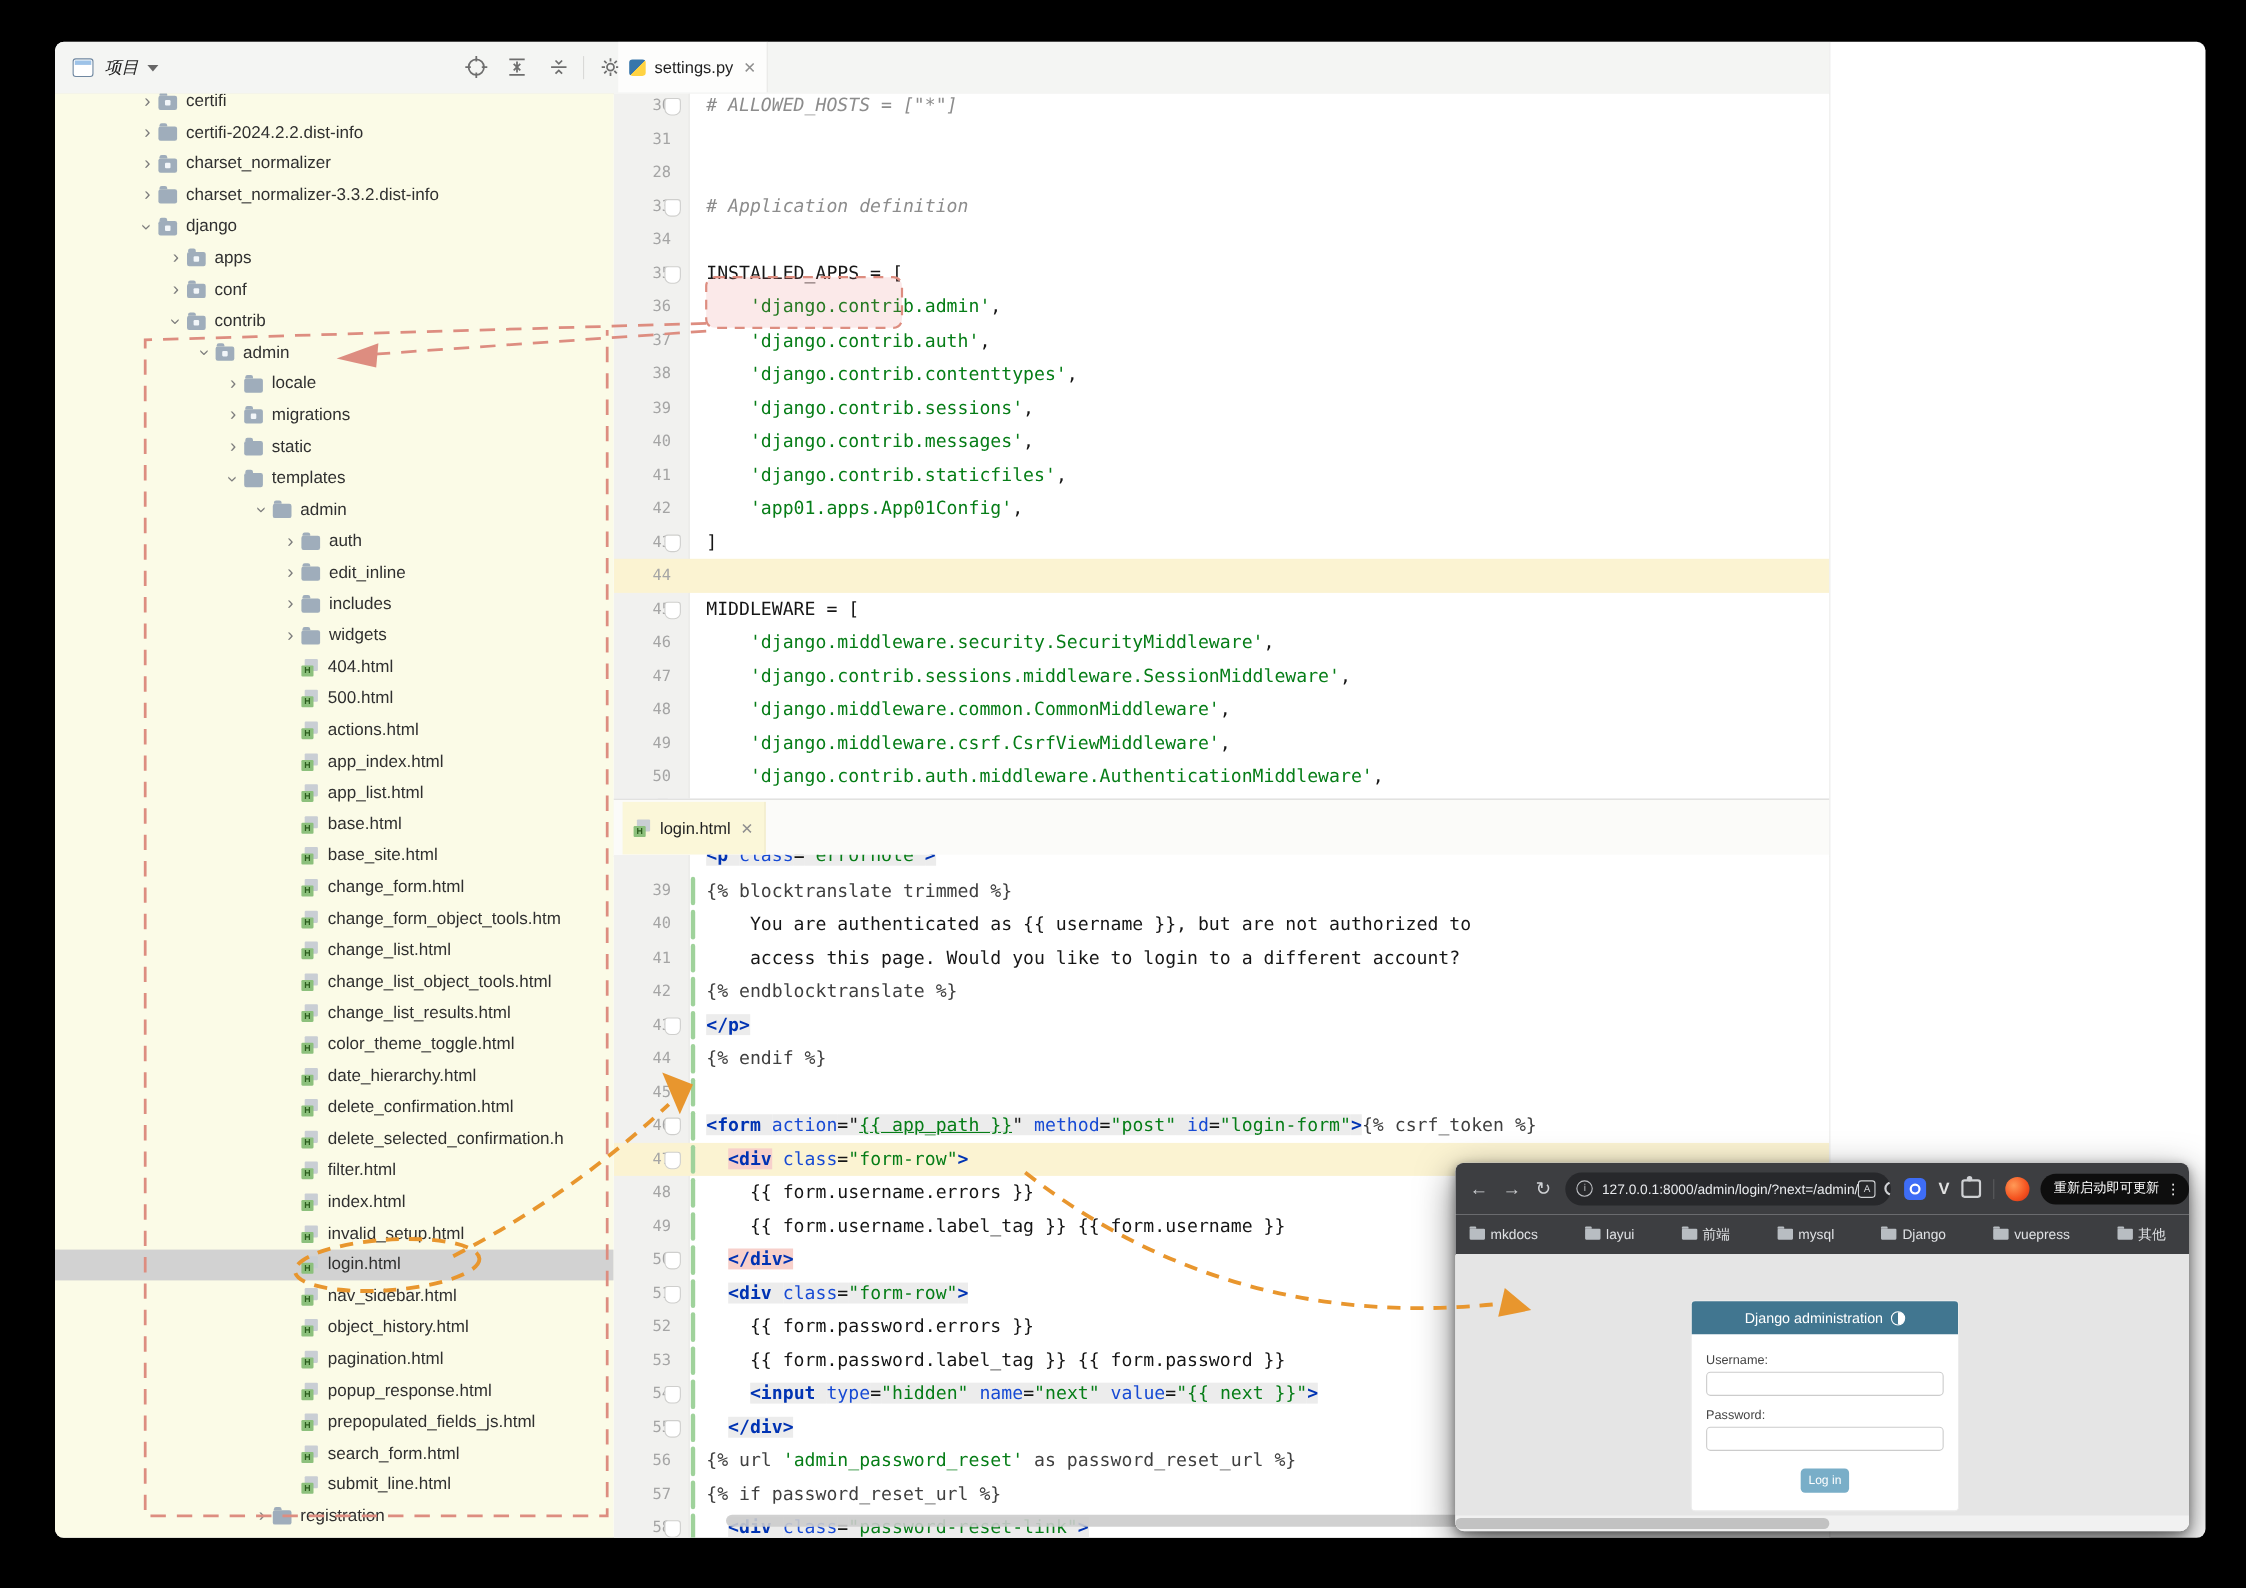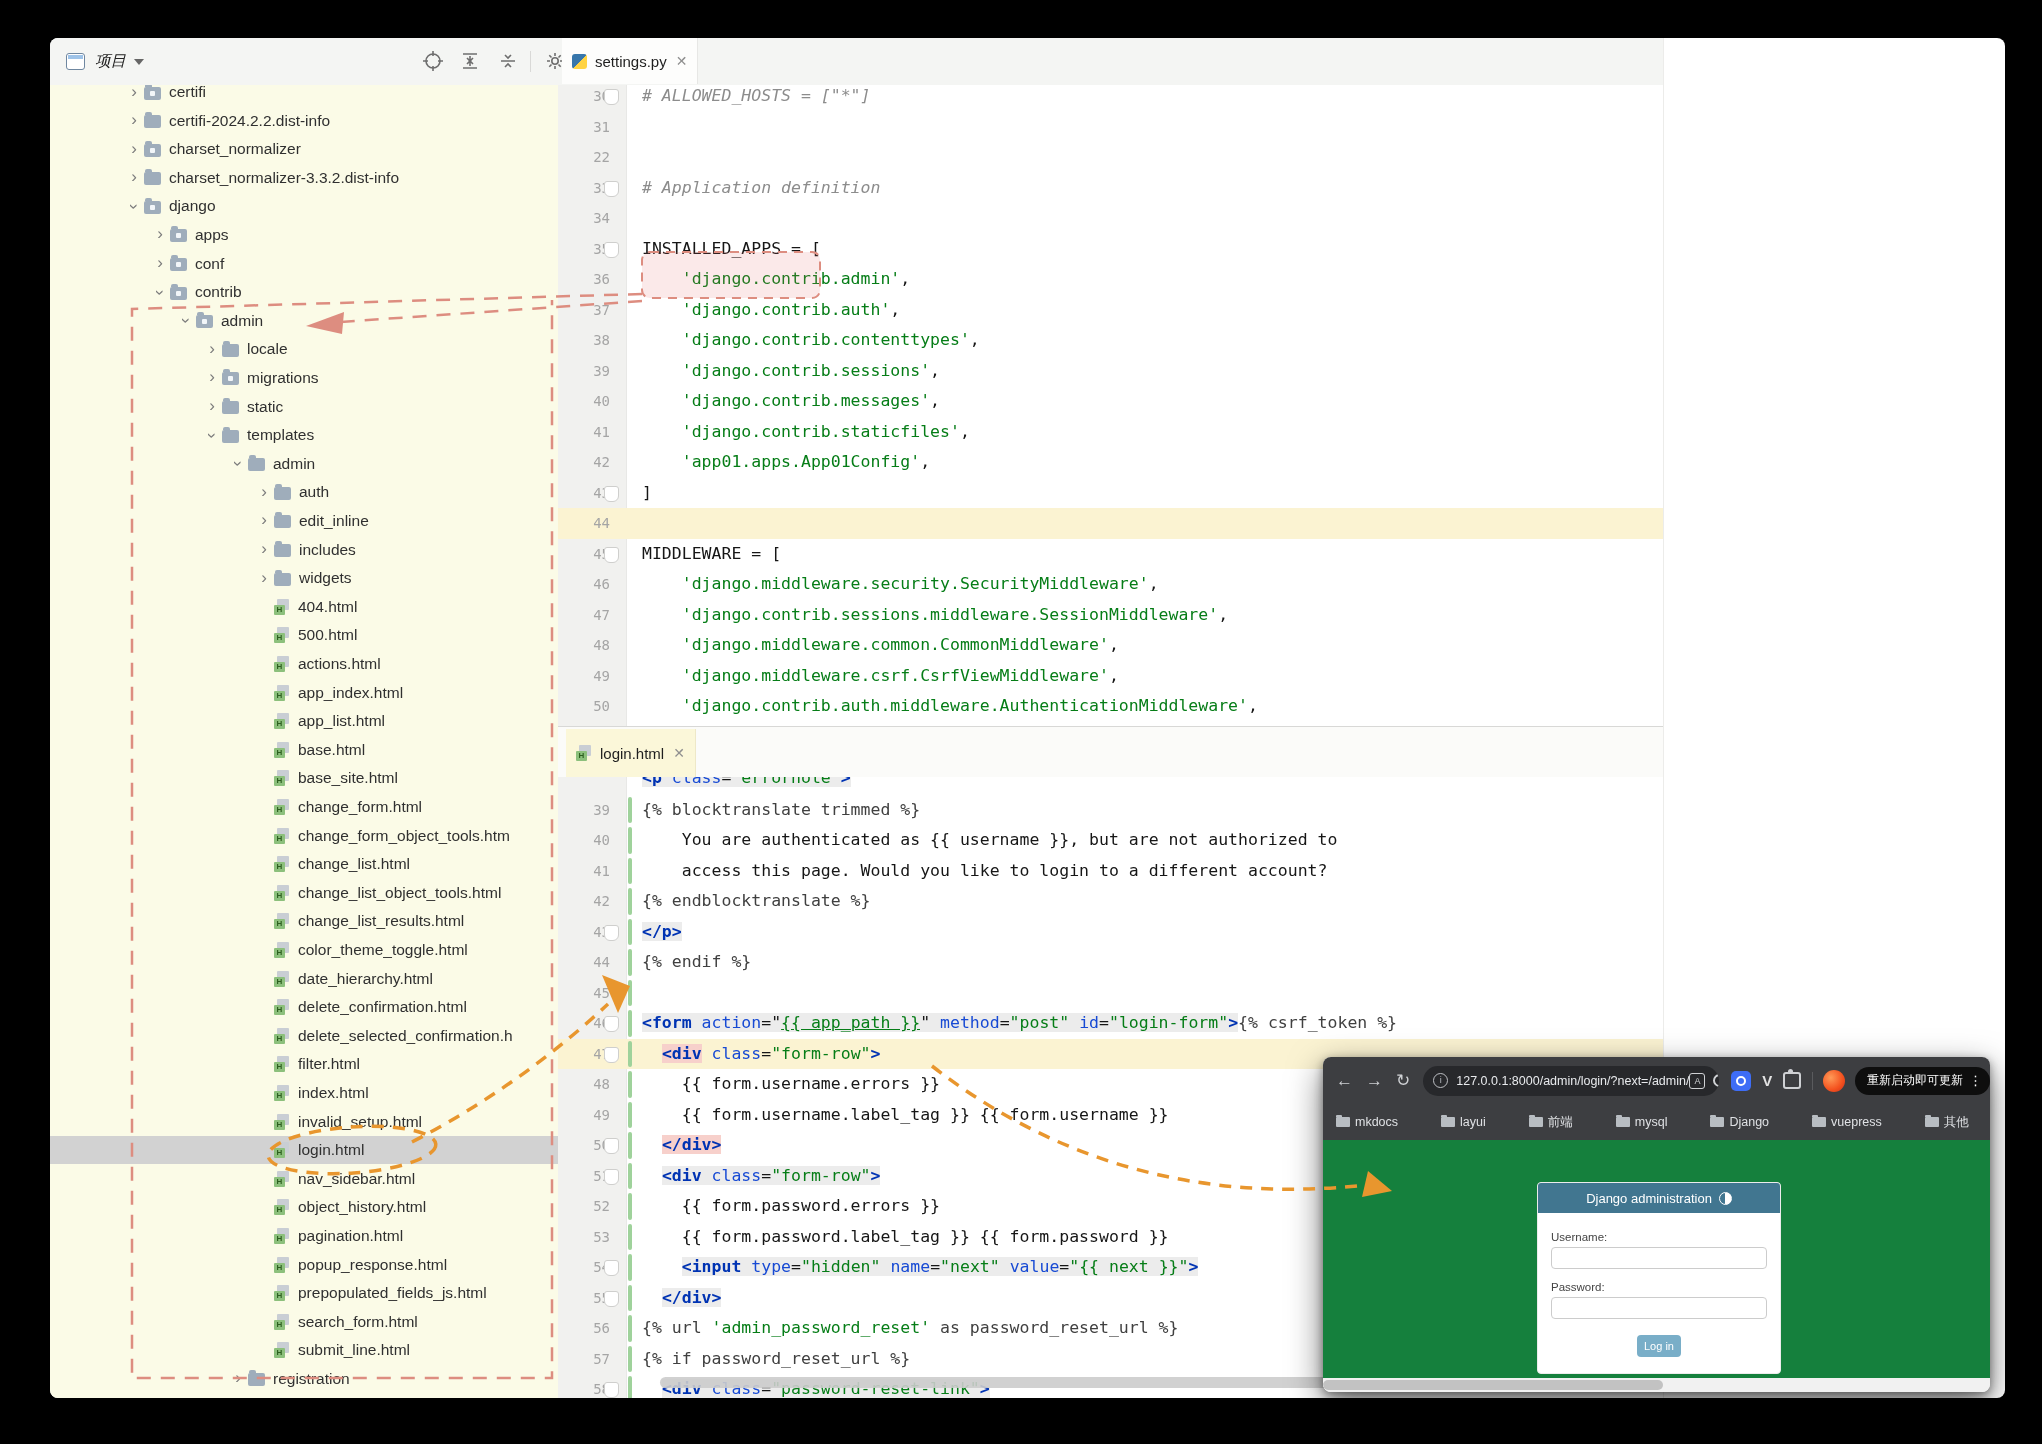--- a/index.html
+++ b/index.html
@@ -80,21 +80,21 @@
   .avatar{width:22px;height:22px;border-radius:50%;background:radial-gradient(circle at 35% 35%,#ff9a57,#f4511e 60%,#c62f1d);margin-left:10px;flex:none;}
   #update-pill{margin-left:10px;height:28px;background:#0e0e0e;border-radius:14px;color:#fff;font-size:12px;display:flex;align-items:center;padding:0 8px 0 12px;white-space:nowrap;}
   #update-pill .dots{margin-left:6px;color:#fff;font-size:13px;}
   #b-bookmarks{left:0;top:47px;width:667px;height:36px;background:#3d3e41;border-bottom:1px solid #2c2d2f;display:flex;align-items:center;font-size:12.5px;color:#dfe1e4;gap:30px;}
   .bm{display:flex;align-items:center;margin-left:13px;white-space:nowrap;}
   .bm-folder{width:14px;height:10px;background:#b8bdc2;border-radius:1px;position:relative;margin-right:5px;flex:none;}
   .bm-folder::before{content:"";position:absolute;left:0;top:-2px;width:6px;height:2px;background:#b8bdc2;border-radius:1px 1px 0 0;}
   .gear-ico{color:#c9cbce;font-size:13px;margin-right:5px;}
   .bm-chev{margin-left:14px;color:#c9cbce;font-size:14px;}
   .bm-div{width:1px;height:16px;background:#5a5b5e;margin-left:12px;}
-  #b-page{left:0;top:83px;width:667px;height:238px;background:#15803d;}
+  #b-page{left:0;top:83px;width:667px;height:238px;background:#e5e5e5;}
   #admin-card{left:214px;top:42px;width:242px;background:#fff;border:1px solid #ececec;border-radius:4px;}
   #admin-head{height:30px;border-radius:3px 3px 0 0;display:flex;align-items:center;justify-content:center;color:#fff;font-size:13px;}
   .moon{width:11px;height:11px;border:1.5px solid #fff;border-radius:50%;margin-left:7px;background:linear-gradient(90deg,transparent 50%,#fff 50%);}
   #admin-body{padding:12px 13px 16px 13px;}
   .fld-label{font-size:11.5px;color:#444;margin-top:6px;}
   .fld-input{width:100%;box-sizing:border-box;height:22px;border:1px solid #ccc;border-radius:4px;margin-top:4px;outline:none;}
   #login-btn{display:block;margin:16px auto 0 auto;width:44px;height:22px;border:none;border-radius:4px;color:#fff;font-size:11px;font-family:"Liberation Sans",sans-serif;}
   #b-hscroll-track{left:0;top:321px;width:667px;height:14px;background:#f1f1f1;}
   #b-hscroll-thumb{left:0;top:2px;width:340px;height:10px;background:#c2c2c2;border-radius:5px;}
   
@@ -405,21 +405,21 @@
         <span class="ico-folder"></span>
         <span class="t-label">registration</span>
       </div>
     </div>
   <div id="tree-scrollbar" class="abs"></div>
 
   <div id="ed-settings" class="abs editor">
     <div class="gutterbg"></div>
   <div class="cl" style="top: -4px;"><span class="num">30</span><span class="fold"></span><span class="txt"><span class="sg-com"># ALLOWED_HOSTS = ["*"]</span></span></div>
       <div class="cl" style="top: 26.5px;"><span class="num">31</span><span class="txt"></span></div>
-      <div class="cl" style="top: 57px;"><span class="num">22</span><span class="txt"></span></div>
+      <div class="cl" style="top: 57px;"><span class="num">28</span><span class="txt"></span></div>
       <div class="cl" style="top: 87.5px;"><span class="num">33</span><span class="fold"></span><span class="txt"><span class="sg-com"># Application definition</span></span></div>
       <div class="cl" style="top: 118px;"><span class="num">34</span><span class="txt"></span></div>
       <div class="cl" style="top: 148.5px;"><span class="num">35</span><span class="fold"></span><span class="txt"><span class="sg-pl">INSTALLED_APPS = [</span></span></div>
       <div class="cl" style="top: 179px;"><span class="num">36</span><span class="txt"><span class="sg-str">    'django.contrib.admin'</span><span class="sg-pl">,</span></span></div>
       <div class="cl" style="top: 209.5px;"><span class="num">37</span><span class="txt"><span class="sg-str">    'django.contrib.auth'</span><span class="sg-pl">,</span></span></div>
       <div class="cl" style="top: 240px;"><span class="num">38</span><span class="txt"><span class="sg-str">    'django.contrib.contenttypes'</span><span class="sg-pl">,</span></span></div>
       <div class="cl" style="top: 270.5px;"><span class="num">39</span><span class="txt"><span class="sg-str">    'django.contrib.sessions'</span><span class="sg-pl">,</span></span></div>
       <div class="cl" style="top: 301px;"><span class="num">40</span><span class="txt"><span class="sg-str">    'django.contrib.messages'</span><span class="sg-pl">,</span></span></div>
       <div class="cl" style="top: 331.5px;"><span class="num">41</span><span class="txt"><span class="sg-str">    'django.contrib.staticfiles'</span><span class="sg-pl">,</span></span></div>
       <div class="cl" style="top: 362px;"><span class="num">42</span><span class="txt"><span class="sg-str">    'app01.apps.App01Config'</span><span class="sg-pl">,</span></span></div>

